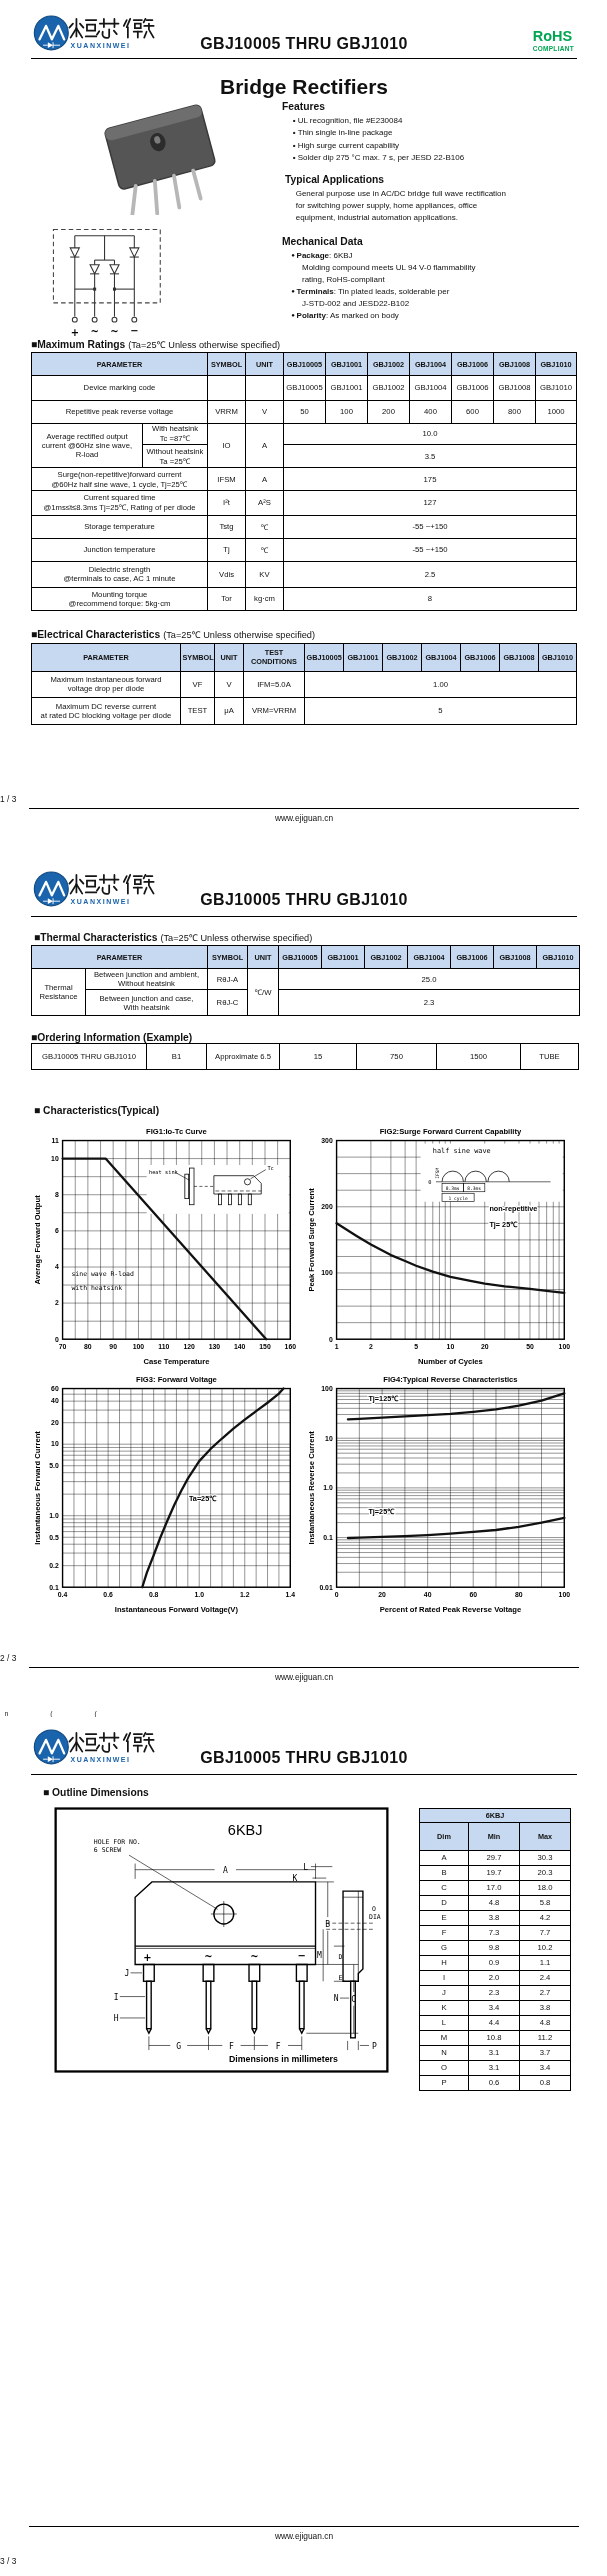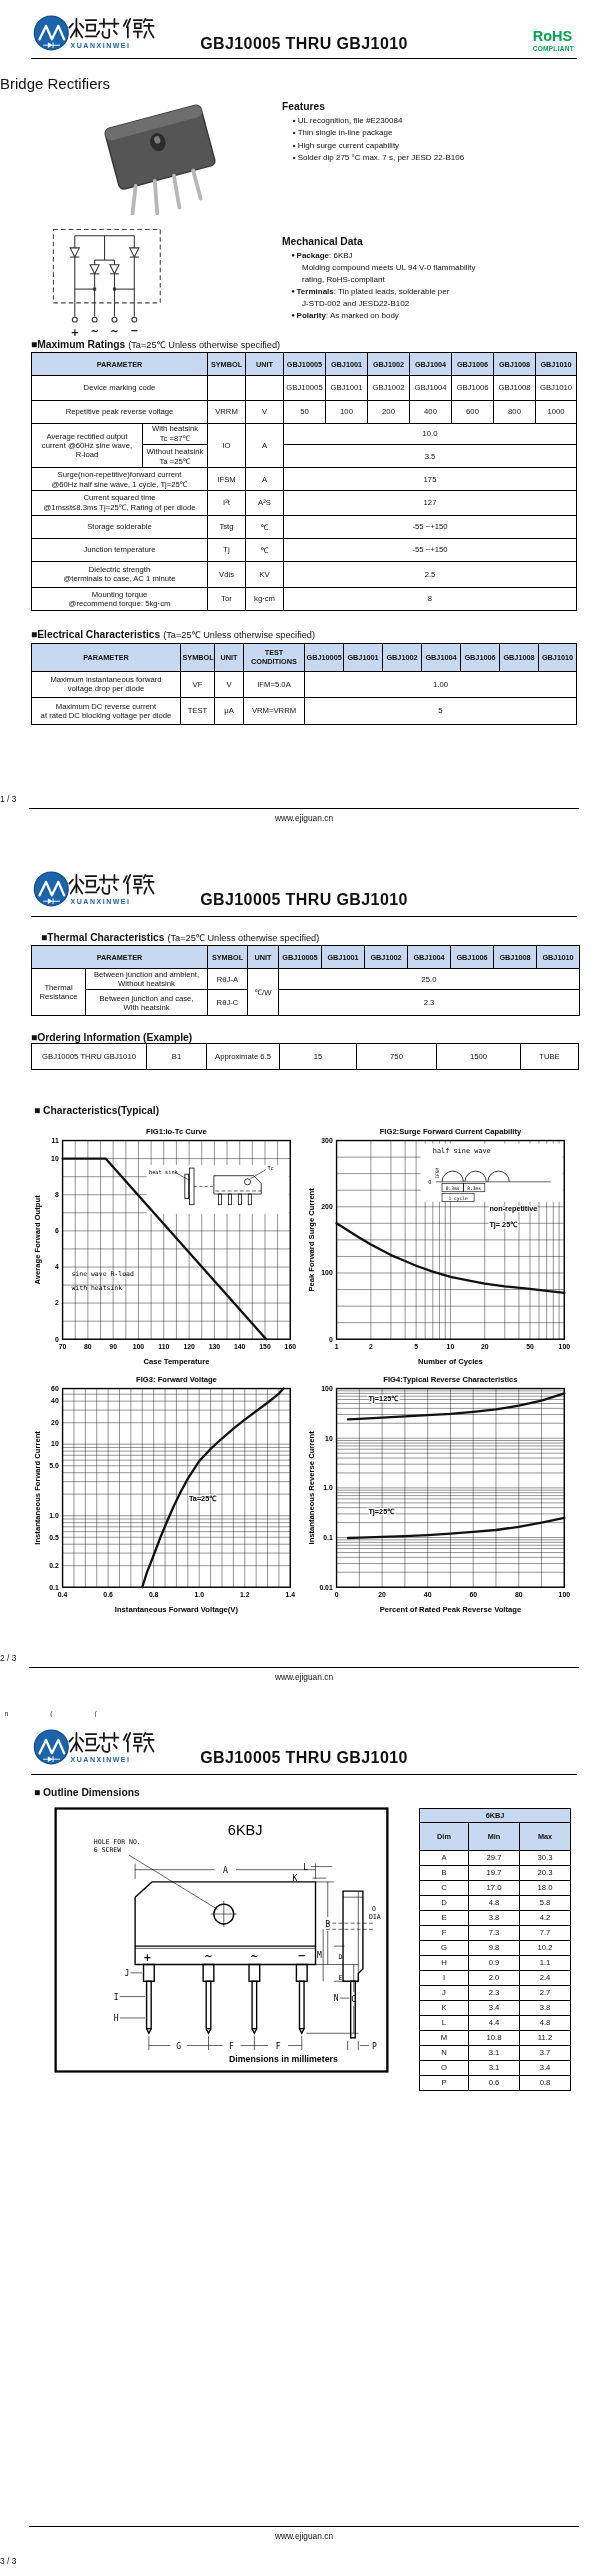--- a/index.html
+++ b/index.html
@@ -9,21 +9,21 @@
   
   .logo-slot{position:absolute;left:32px;width:152px;height:49px}
   .logo-svg{width:100%;height:100%}
   .logo-en{font:bold 12px "Liberation Sans",sans-serif;letter-spacing:2.6px;fill:#1a63ad}
   .doc-title{position:absolute;left:0;width:100%;text-align:center;font-size:16px;font-weight:800;letter-spacing:0.4px}
   .hdr-rule{position:absolute;left:31px;right:31px;border-top:1.5px solid #000}
   .rohs{position:absolute;right:34px;text-align:left;line-height:1.1}
   .rohs1{font-size:14.5px;font-weight:800}
   .rohs2{font-size:6.5px;font-weight:800;letter-spacing:0.3px}
   
-  .main-h{position:absolute;width:100%;font-size:15px;font-weight:400}
+  .main-h{position:absolute;width:100%;text-align:center;font-size:21px;font-weight:700}
   .sec-h{font-size:10.3px;font-weight:800;margin-bottom:3.1px}
   .bul{font-size:8px;line-height:1.55;padding-left:10.7px}
   .bul::before{content:"• ";font-weight:700}
   .apps-body{font-size:8px;line-height:1.5;padding-left:10.7px;white-space:pre-line}
   .mec{font-size:8px;line-height:1.5;padding-left:20px}
   .mec.bullet{padding-left:9.2px}
   .mec.bullet::before{content:"● ";font-size:6.1px;vertical-align:0.8px}
   .mec b{font-weight:800}
   
   .sect{font-size:10.3px;font-weight:800}
@@ -176,20 +176,26 @@
   </svg>
 
   <div class="abs" style="left:282px;top:101px;width:306px">
     <div class="sec-h">Features</div>
     <div class="bul">UL recognition, file #E230084</div>
     <div class="bul">Thin single in-line package</div>
     <div class="bul">High surge current capability</div>
     <div class="bul">Solder dip 275 °C max. 7 s, per JESD 22-B106</div>
   </div>
 
+  <div class="abs" style="left:285px;top:174px;width:306px">
+    <div class="sec-h">Typical Applications</div>
+    <div class="apps-body">General purpose use in AC/DC bridge full wave rectification
+for switching power supply, home appliances, office
+equipment, industrial automation applications.</div>
+  </div>
 
   <div class="abs" style="left:282px;top:236px;width:306px">
     <div class="sec-h">Mechanical Data</div>
     <div class="mec bullet"><b>Package</b><span>: 6KBJ</span></div>
     <div class="mec"><span>Molding compound meets UL 94 V-0 flammability</span></div>
     <div class="mec"><span>rating, RoHS-compliant</span></div>
     <div class="mec bullet"><b>Terminals</b><span>: Tin plated leads, solderable  per</span></div>
     <div class="mec"><span>J-STD-002 and JESD22-B102</span></div>
     <div class="mec bullet"><b>Polarity</b><span>: As marked on body</span></div>
   </div>
@@ -271,21 +277,21 @@
           <td colspan="7">175</td>
         </tr>
     <tr class="h32">
           <td colspan="2" class="pl">Current squared time
 @1ms≤t≤8.3ms Tj=25℃, Rating of per diode</td>
           <td>I²t</td>
           <td>A²S</td>
           <td colspan="7">127</td>
         </tr>
     <tr class="h30">
-          <td colspan="2" class="pl">Storage solderable</td>
+          <td colspan="2" class="pl">Storage temperature</td>
           <td>Tstg</td>
           <td>℃</td>
           <td colspan="7">-55 ~+150</td>
         </tr>
     <tr class="h30">
           <td colspan="2" class="pl">Junction temperature</td>
           <td>Tj</td>
           <td>℃</td>
           <td colspan="7">-55 ~+150</td>
         </tr>
@@ -402,21 +408,21 @@
       <path d="M196 32 L192 42"></path>
           <path d="M201 30 L208 42"></path>
     </g>
     <text x="150" y="30" opacity="0">烜芯微</text>
     <text x="66" y="60" class="logo-en">XUANXINWEI</text>
   </svg>
 </div>
   <div class="doc-title" style="top:32px">GBJ10005 THRU GBJ1010</div>
   <div class="hdr-rule" style="top:57px"></div>
 
-  <div class="abs sect" style="left:41px;top:72px">
+  <div class="abs sect" style="left:34px;top:72px">
     <span class="st">■Thermal Characteristics</span>  <span class="sc">(Ta=25℃ Unless otherwise specified)</span>
   </div>
   <table class="t abs" style="left:31px;top:86px">
     <colgroup>
         <col style="width:54px">
         <col style="width:122px">
         <col style="width:40px">
         <col style="width:31px">
         <col style="width:43px">
         <col style="width:43px">
@@ -809,21 +815,21 @@
       <path d="M196 32 L192 42"></path>
           <path d="M201 30 L208 42"></path>
     </g>
     <text x="150" y="30" opacity="0">烜芯微</text>
     <text x="66" y="60" class="logo-en">XUANXINWEI</text>
   </svg>
 </div>
   <div class="doc-title" style="top:31px">GBJ10005 THRU GBJ1010</div>
   <div class="hdr-rule" style="top:56px"></div>
 
-  <div class="abs sect" style="left:34px;top:69px">
+  <div class="abs sect" style="left:43px;top:69px">
     <span class="st">■ Outline Dimensions</span>
   </div>
 
   <svg class="abs" style="left:54px;top:89px;width:335px;height:266px" viewBox="0 0 438 348">
     <rect x="2" y="2" width="434" height="344" fill="none" stroke="#000" stroke-width="3"></rect>
     <text x="250" y="36" text-anchor="middle" class="od-pkg">6KBJ</text>
     <text x="52" y="48" class="dm9">HOLE FOR NO.</text>
     <text x="52" y="59" class="dm9">6 SCREW</text>
     <line x1="98" y1="63" x2="214" y2="134" class="od-thin"></line>
 

